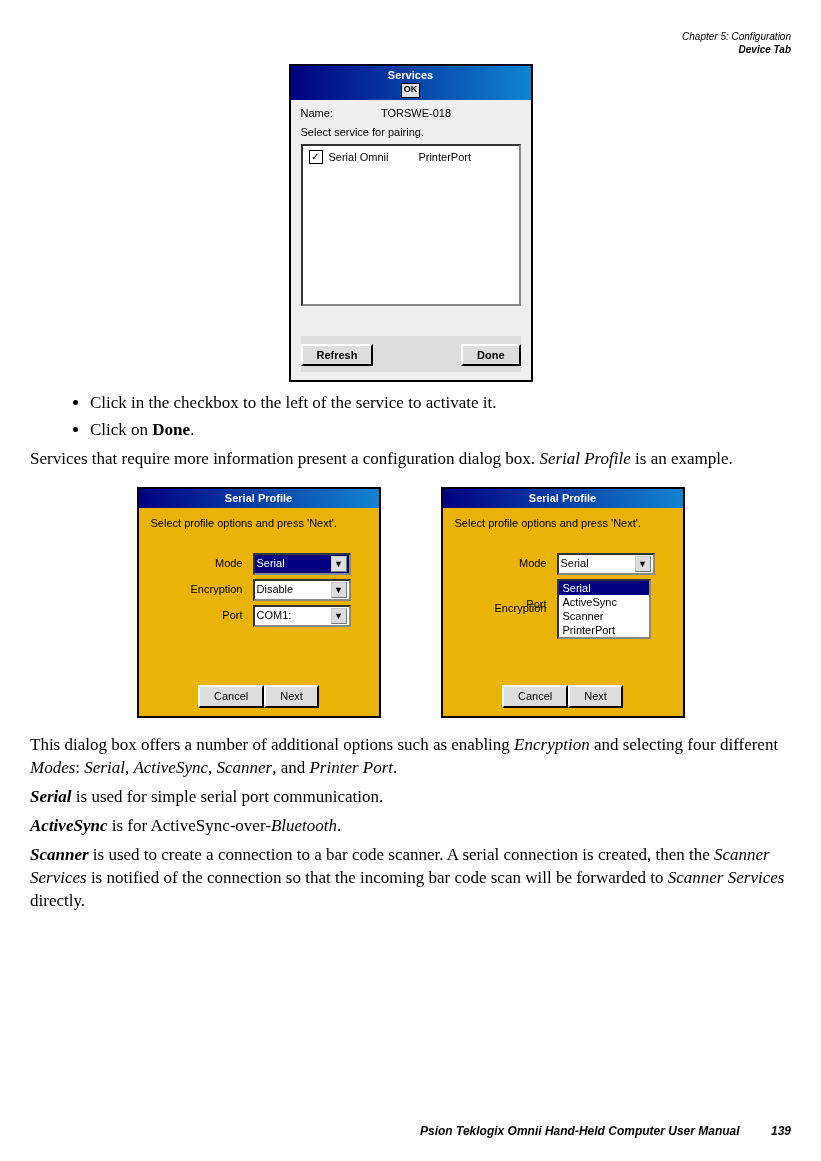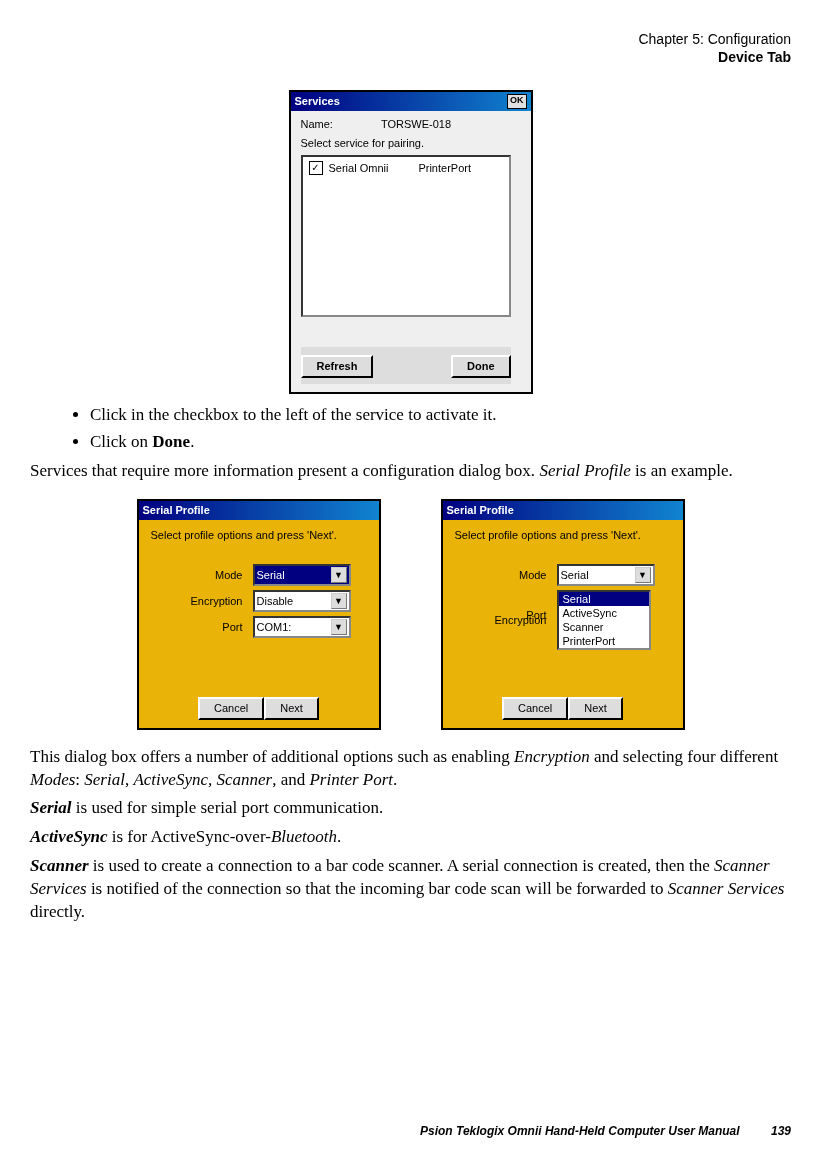--- a/index.html
+++ b/index.html
@@ -7,55 +7,57 @@
     font-size: 17px;
     color: #000;
     margin: 0;
     padding: 30px 30px 40px 30px;
     width: 761px;
     line-height: 1.35;
   }
   .header-right {
     text-align: right;
     font-family: Verdana, Arial, sans-serif;
-    font-size: 14px;
+    font-style: italic;
+    font-size: 10px;
     line-height: 1.3;
-    margin-bottom: 24px;
+    margin-bottom: 8px;
   }
   .header-right .bold { font-weight: bold; }
   .center-row { display:flex; justify-content:center; margin-bottom:10px; }
   .dialog {
     border: 2px solid #000;
     background: #e0e0e0;
     font-family: "MS Sans Serif", Tahoma, Arial, sans-serif;
     font-size: 11px;
   }
   .titlebar {
     background: linear-gradient(to right, #000080, #1084d0);
     color: #fff;
     font-family: Tahoma, Arial, sans-serif;
     font-weight: bold;
     font-size: 11px;
     padding: 2px 4px;
     display:flex;
     justify-content:space-between;
     align-items:center;
+    flex-direction:column;
   }
   .ok-btn {
     background: #e0e0e0;
     color: #000;
     border: 1px solid #000;
     font-size: 9px;
     font-weight: bold;
     padding: 0 2px;
     height: 13px;
     line-height: 11px;
   }
   .svc-dialog { width: 240px; }
-  .svc-body { padding: 6px 20px 8px 10px; background:#efefef; }
+  .svc-body { padding: 6px 10px 8px 10px; background:#efefef; }
   .svc-row { margin-bottom:4px; }
   .svc-listbox {
     background:#fff;
     border:2px inset #888;
     height:150px;
     padding:4px 6px;
   }
   .chk-row { display:flex; align-items:center; gap:6px; }
   .chk { width:12px; height:12px; border:1px solid #000; background:#fff; display:inline-flex; align-items:center; justify-content:center; font-size:10px; line-height:10px;}
   .svc-buttons { display:flex; justify-content:space-between; gap:20px; padding:8px 0 6px 0; background:#ddd;margin-top:30px;}

